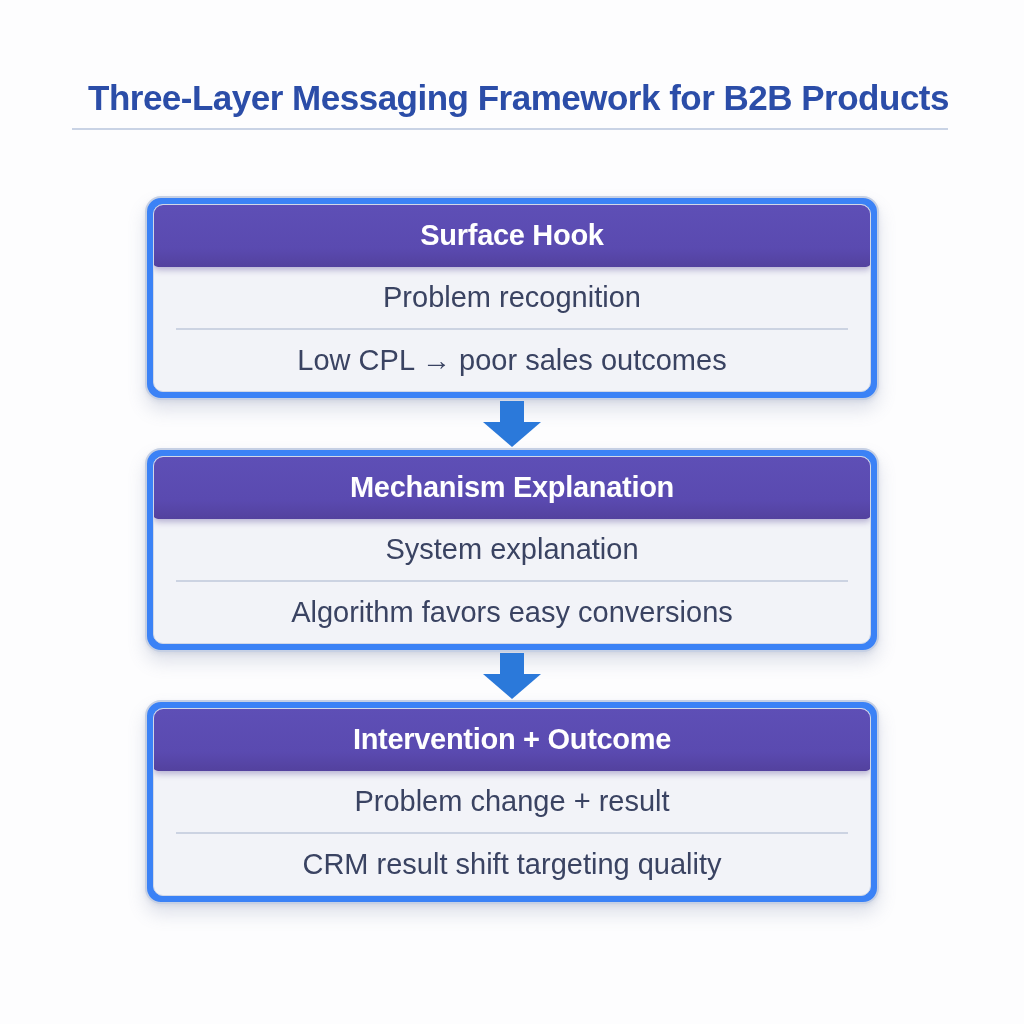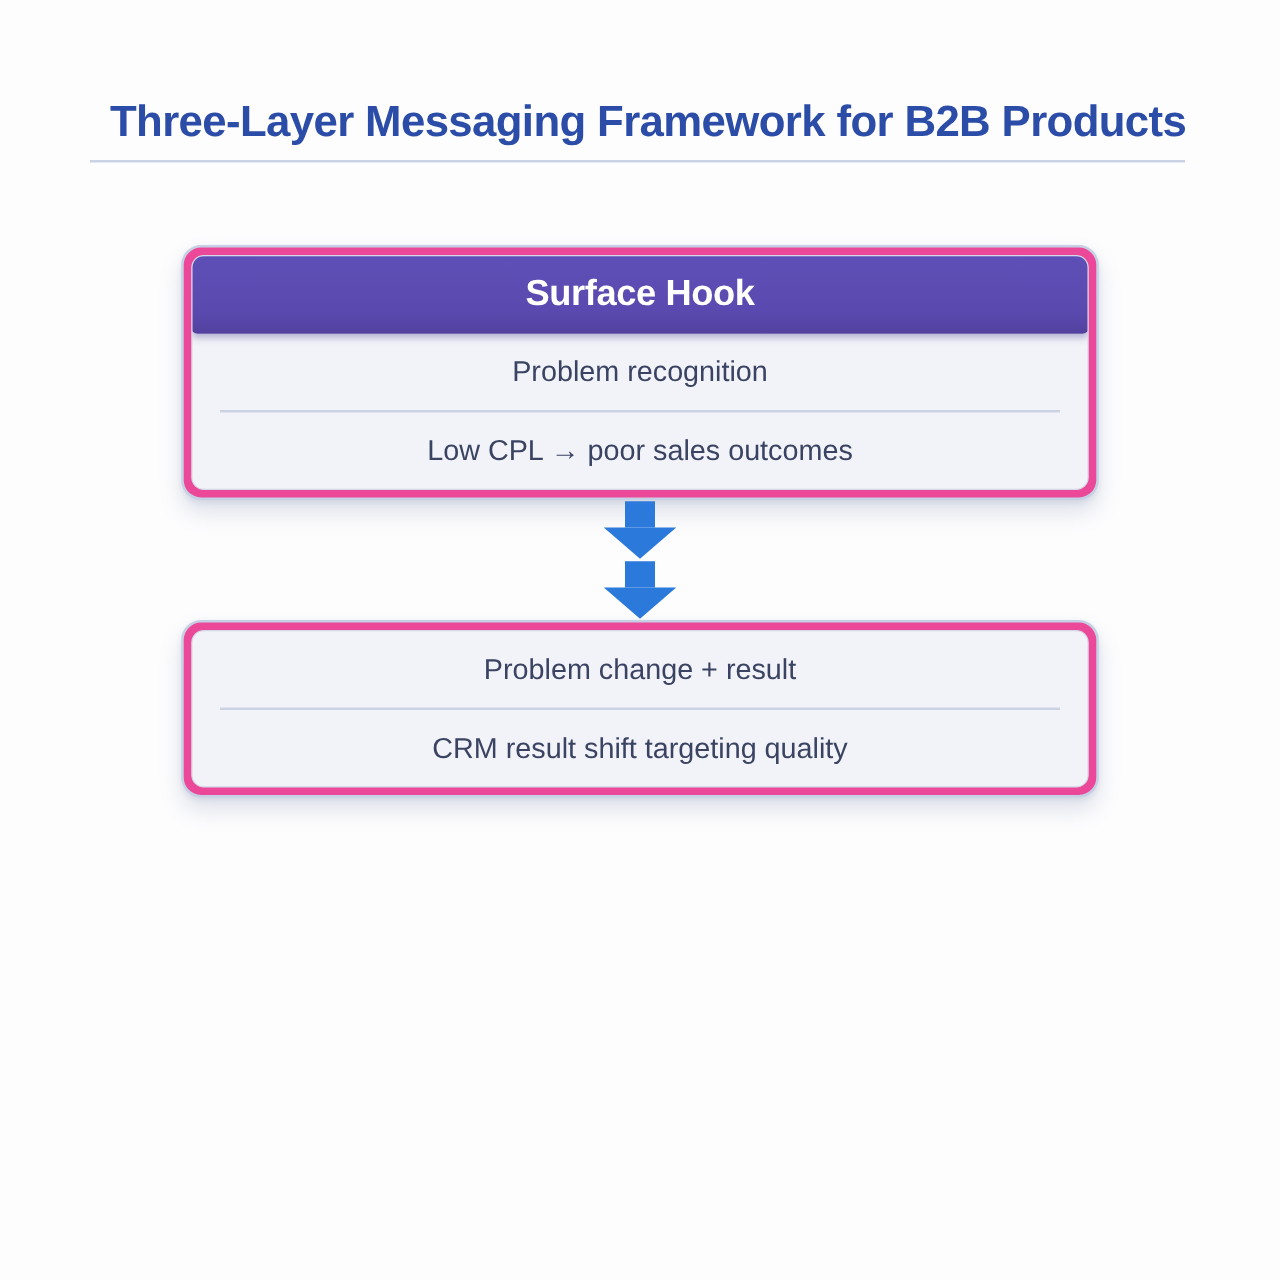--- a/index.html
+++ b/index.html
@@ -41,21 +41,21 @@
     left: 145px;
     top: 196px;
     width: 734px;
     display: flex;
     flex-direction: column;
     align-items: center;
   }
   .card {
     width: 734px;
     box-sizing: border-box;
-    background: #ec4899;
+    background: #3b82f6;
     border: 2px solid #c6d0e4;
     border-radius: 16px;
     padding: 6px;
     box-shadow: 0 10px 18px rgba(100, 115, 155, 0.20), 0 2px 4px rgba(100, 115, 155, 0.12);
   }
   .card-inner {
     border: 1px solid #d2d8e7;
     border-radius: 10px;
     background: #f2f3f8;
     overflow: hidden;
@@ -76,21 +76,21 @@
     color: #ffffff;
     font-size: 29px;
     font-weight: bold;
     letter-spacing: -0.3px;
   }
   .card-row {
     height: 61px;
     display: flex;
     align-items: center;
     justify-content: center;
-    font-size: 23px;
+    font-size: 29px;
     color: #3a4362;
   }
   .card-row.italic {
   }
   .card-divider {
     height: 2px;
     margin: 0 22px;
     background: #ccd3e2;
   }
   .arrow {
@@ -133,28 +133,41 @@
         <div class="card-divider"></div>
         <div class="card-row italic">Low CPL → poor sales outcomes</div>
       </div>
     </div>
 
     <div class="arrow">
       <div class="arrow-stem"></div>
       <div class="arrow-head"></div>
     </div>
 
+    <div class="card">
+      <div class="card-inner">
+        <div class="card-header">
+          <span class="card-header-label">Mechanism Explanation</span>
+        </div>
+        <div class="card-row">System explanation</div>
+        <div class="card-divider"></div>
+        <div class="card-row italic">Algorithm favors easy conversions</div>
+      </div>
+    </div>
 
     <div class="arrow">
       <div class="arrow-stem"></div>
       <div class="arrow-head"></div>
     </div>
 
     <div class="card">
       <div class="card-inner">
+        <div class="card-header">
+          <span class="card-header-label">Intervention + Outcome</span>
+        </div>
         <div class="card-row">Problem change + result</div>
         <div class="card-divider"></div>
         <div class="card-row italic">CRM result shift targeting quality</div>
       </div>
     </div>
 
   </div>
 </div>
 
 </body></html>

